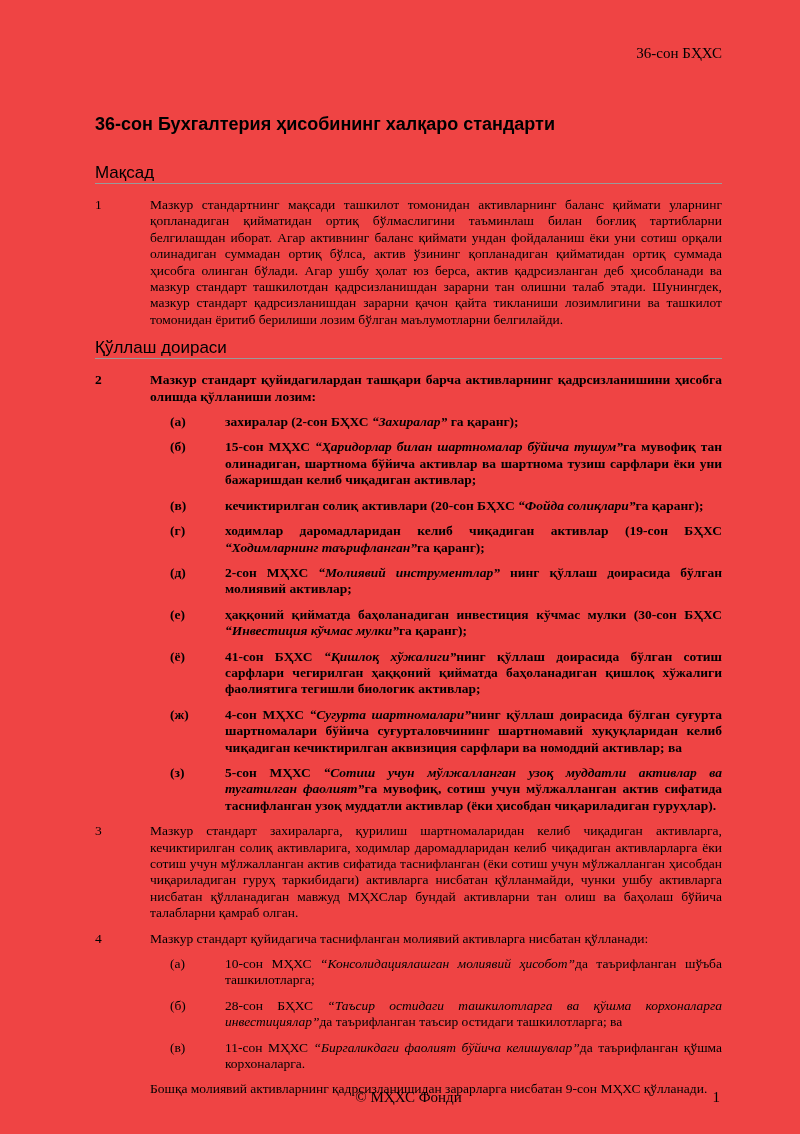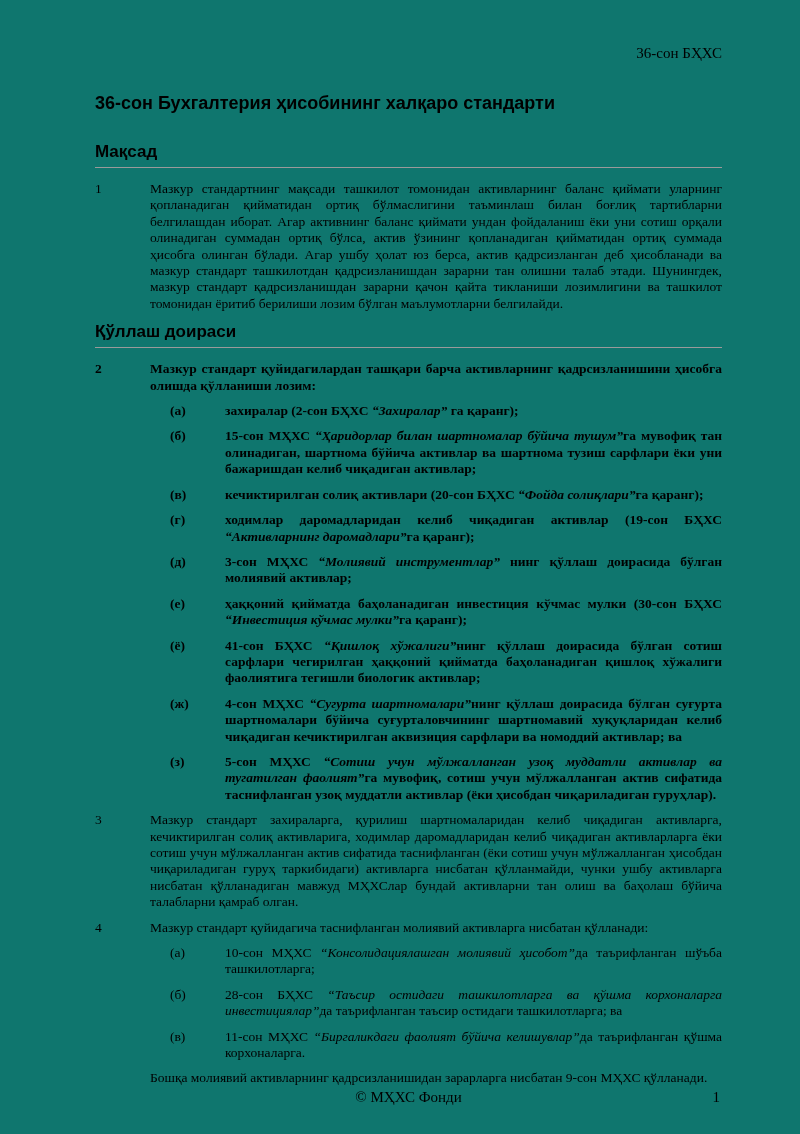--- a/index.html
+++ b/index.html
@@ -5,48 +5,47 @@
   html, body {
     margin: 0;
     padding: 0;
     background: #ffffff;
   }
   .page {
     position: relative;
     width: 800px;
     height: 1134px;
     box-sizing: border-box;
-    background: #0f766e;
+    background: #ef4444;
     color: #000000;
     font-family: "Liberation Serif", serif;
     padding: 44px 78px 0 95px;
     overflow: hidden;
   }
   
   .hdr {
     text-align: right;
     font-size: 15px;
     line-height: 18px;
   }
   
   .doc-title {
-    margin-top: 30px;
+    margin-top: 51px;
     margin-bottom: 26px;
     font-family: "Liberation Sans", sans-serif;
     font-weight: bold;
     font-size: 18px;
     line-height: 23px;
   }
   .doc-title .t2 { font-style: italic; }
   
   .sec {
     margin: 0 0 13px 0;
-    padding-bottom: 5px;
     font-family: "Liberation Sans", sans-serif;
-    font-weight: bold;
+    font-weight: normal;
     font-size: 17px;
     line-height: 21px;
     border-bottom: 1px solid #9a9a9a;
   }
   
   .para {
     display: flex;
     margin: 0 0 9px 0;
     font-size: 13.5px;
     line-height: 16.4px;
@@ -135,25 +134,25 @@
         <div class="sub">
           <span class="lbl">(б)</span>
           <div class="sbody"><span>15-сон МҲХС </span><span class="ri">“Ҳаридорлар билан шартномалар бўйича тушум”</span><span>га мувофиқ тан олинадиган, шартнома бўйича активлар ва шартнома тузиш сарфлари ёки уни бажаришдан келиб чиқадиган активлар;</span></div>
         </div>
         <div class="sub">
           <span class="lbl">(в)</span>
           <div class="sbody"><span>кечиктирилган солиқ активлари (20-сон БҲХС </span><span class="ri">“Фойда солиқлари”</span><span>га қаранг);</span></div>
         </div>
         <div class="sub">
           <span class="lbl">(г)</span>
-          <div class="sbody"><span>ходимлар даромадларидан келиб чиқадиган активлар (19-сон БҲХС </span><span class="ri">“Активларнинг даромадлари”</span><span>га қаранг);</span></div>
+          <div class="sbody"><span>ходимлар даромадларидан келиб чиқадиган активлар (19-сон БҲХС </span><span class="ri">“Ходимларнинг таърифланган”</span><span>га қаранг);</span></div>
         </div>
         <div class="sub">
           <span class="lbl">(д)</span>
-          <div class="sbody"><span>3-сон МҲХС </span><span class="ri">“Молиявий инструментлар”</span><span> нинг қўллаш доирасида бўлган молиявий активлар;</span></div>
+          <div class="sbody"><span>2-сон МҲХС </span><span class="ri">“Молиявий инструментлар”</span><span> нинг қўллаш доирасида бўлган молиявий активлар;</span></div>
         </div>
         <div class="sub">
           <span class="lbl">(е)</span>
           <div class="sbody"><span>ҳаққоний қийматда баҳоланадиган инвестиция кўчмас мулки (30-сон БҲХС </span><span class="ri">“Инвестиция кўчмас мулки”</span><span>га қаранг);</span></div>
         </div>
         <div class="sub">
           <span class="lbl">(ё)</span>
           <div class="sbody"><span>41-сон БҲХС </span><span class="ri">“Қишлоқ хўжалиги”</span><span>нинг қўллаш доирасида бўлган сотиш сарфлари чегирилган ҳаққоний қийматда баҳоланадиган қишлоқ хўжалиги фаолиятига тегишли биологик активлар;</span></div>
         </div>
         <div class="sub">

